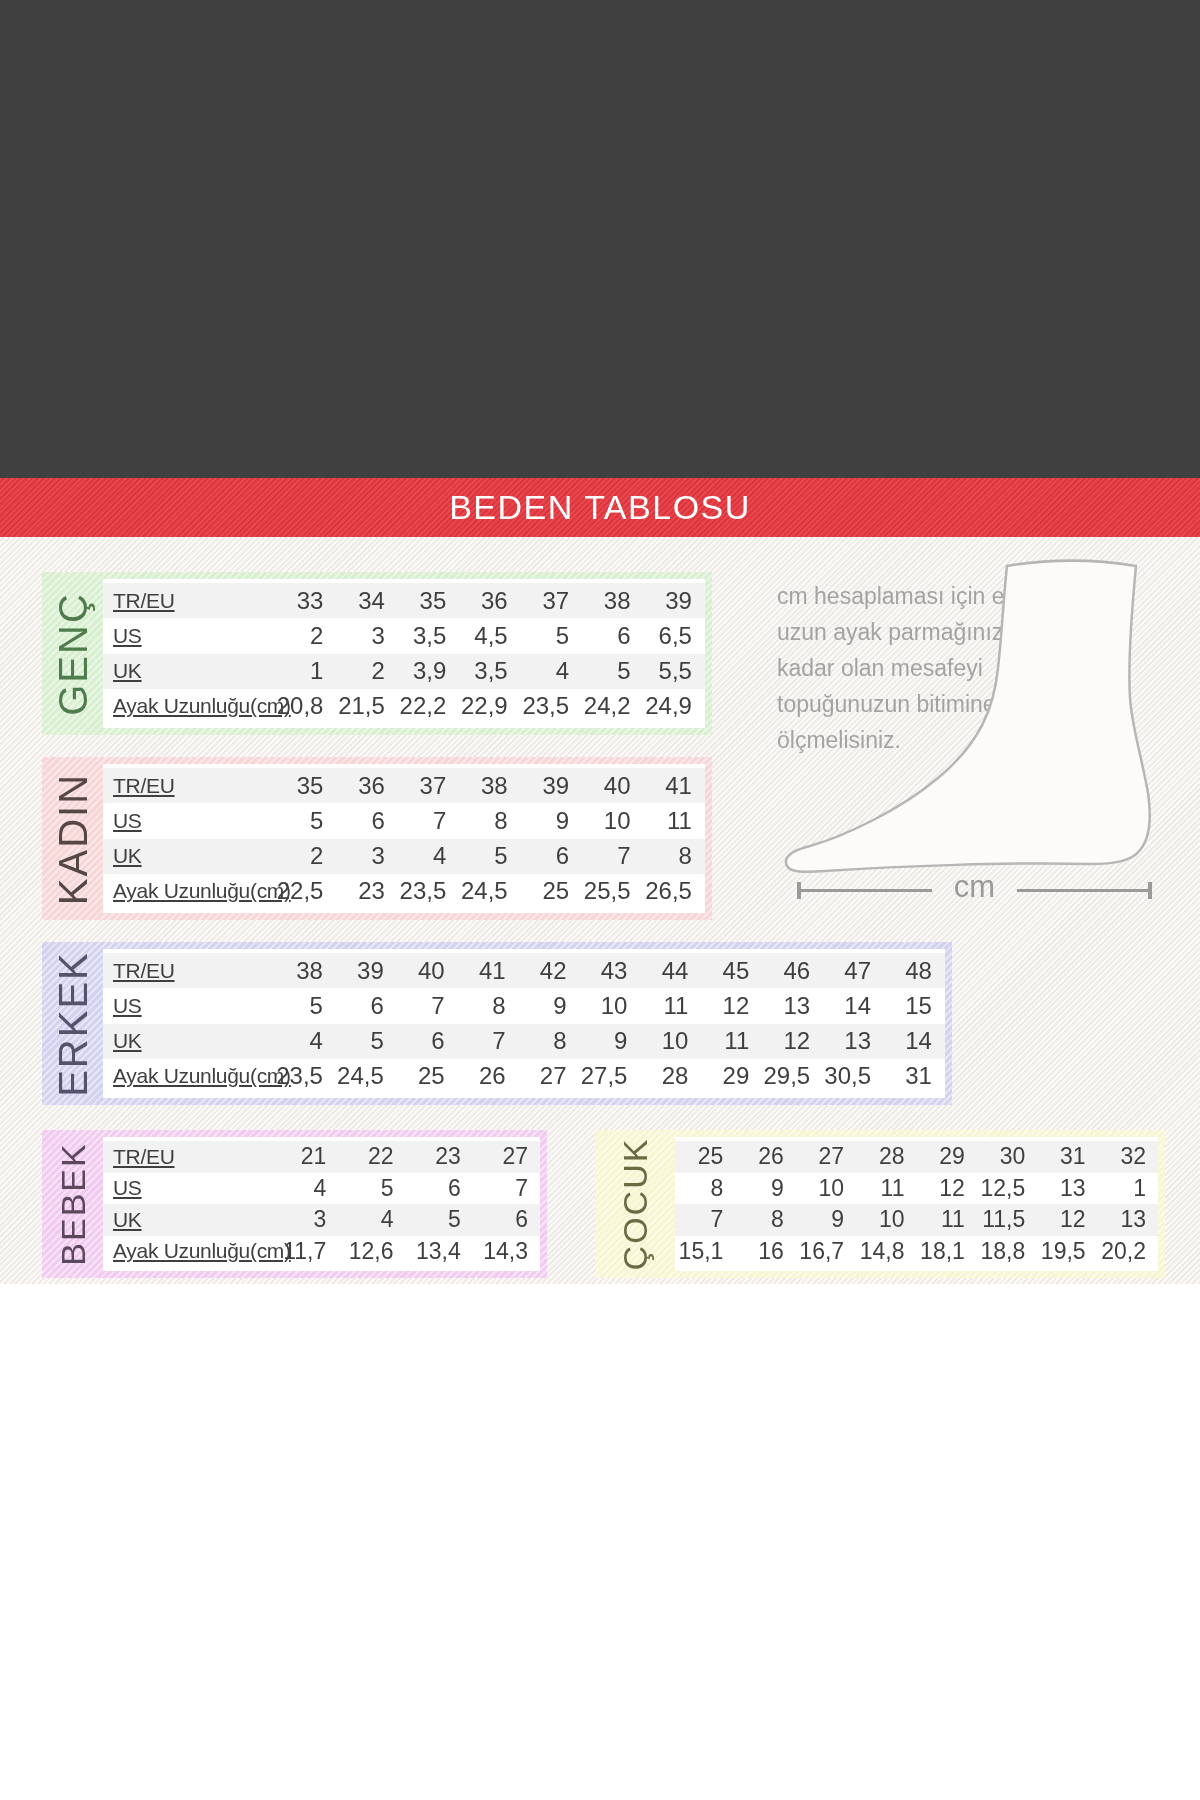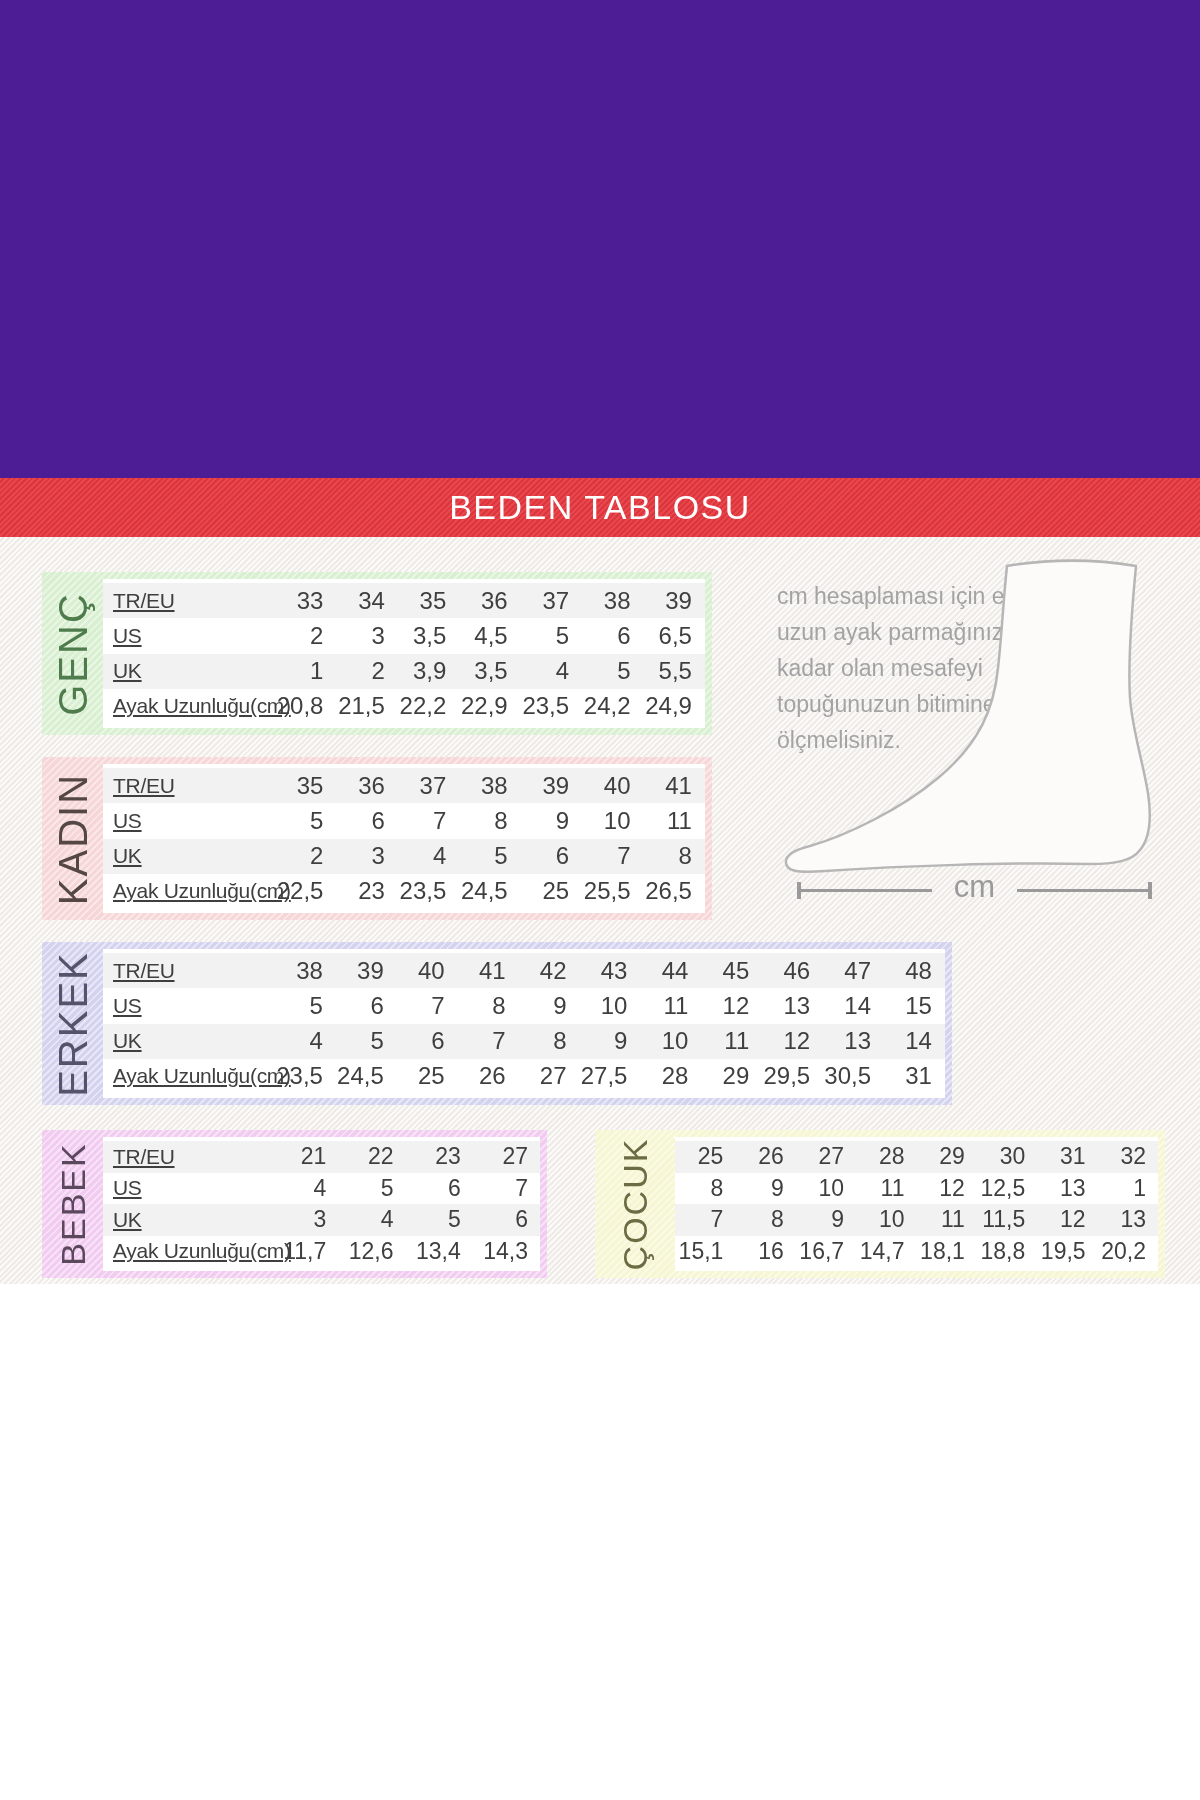--- a/index.html
+++ b/index.html
@@ -1,17 +1,17 @@
 <!DOCTYPE html>
 <html style="--banner_red: #e73940; --body_bg: #f4f2ee; --row_alt: #f2f2f2; --cell_text: #3f3f3f; --note_text: #a3a3a3; --measure_gray: #9a9a9a; --foot_outline: #b6b6b6;"><head>
 <meta charset="utf-8">
 <style>
   html,body { margin:0; padding:0; background:#fff; }
   .page {
-    position:relative; width:1200px; height:1284px; background:#4c1d95;
+    position:relative; width:1200px; height:1284px; background:#404040;
     font-family:"Liberation Sans", sans-serif; overflow:hidden;
   }
   
   .banner {
     position:absolute; left:0; top:478px; width:1200px; height:59px;
     background-color:var(--banner_red);
     background-image:repeating-linear-gradient(135deg, rgba(255,255,255,0.07) 0 2px, rgba(0,0,0,0.05) 2px 4px);
     display:flex; align-items:center; justify-content:center;
   }
   .banner-title { color:#ffffff; font-size:34px; letter-spacing:1.5px; font-weight:400; }
@@ -312,21 +312,21 @@
           <div class="t-cell">10</div>
           <div class="t-cell">11</div>
           <div class="t-cell">11,5</div>
           <div class="t-cell">12</div>
           <div class="t-cell">13</div>
         </div>
         <div class="t-row">
           <div class="t-cell">15,1</div>
           <div class="t-cell">16</div>
           <div class="t-cell">16,7</div>
-          <div class="t-cell">14,7</div>
+          <div class="t-cell">14,8</div>
           <div class="t-cell">18,1</div>
           <div class="t-cell">18,8</div>
           <div class="t-cell">19,5</div>
           <div class="t-cell">20,2</div>
         </div>
       </div>
     </div>
 
   <div class="note">
       <div>cm hesaplaması için en</div>

